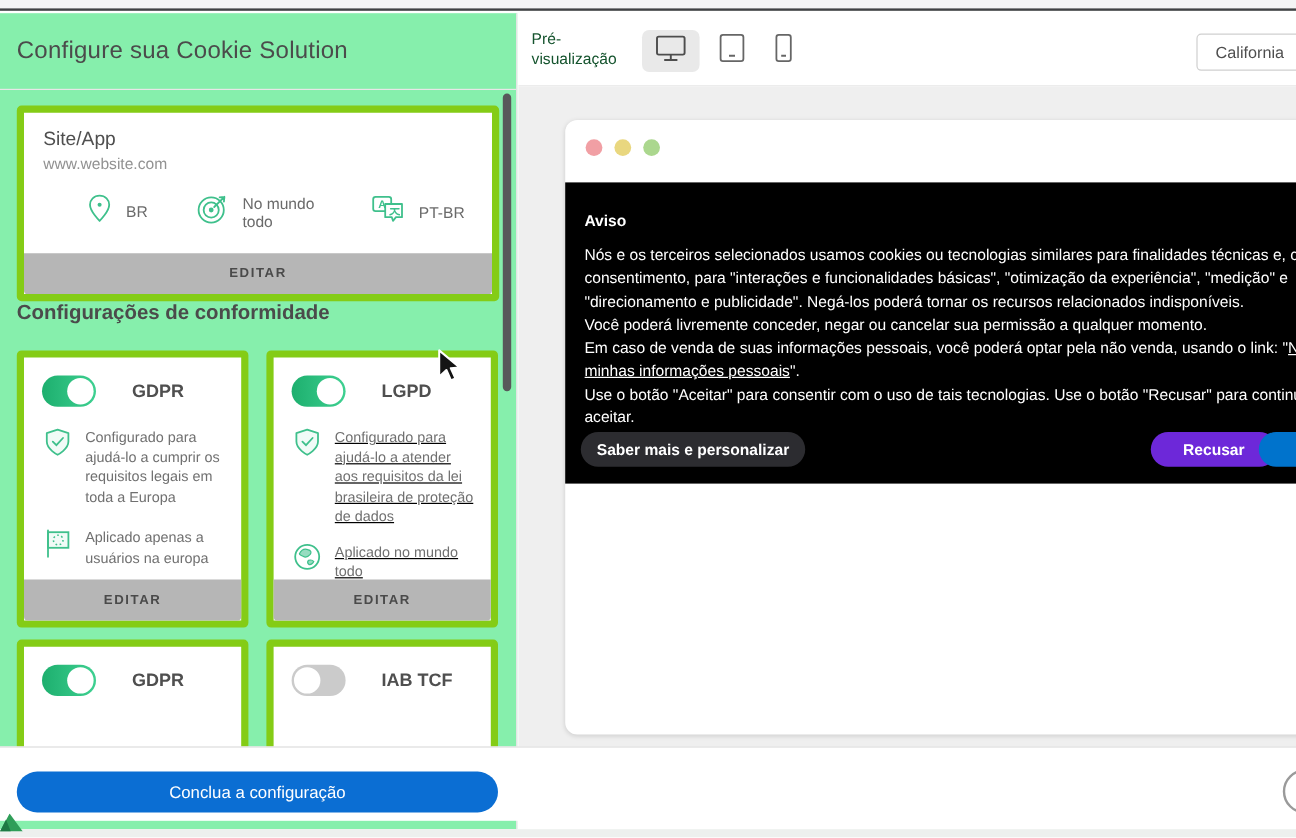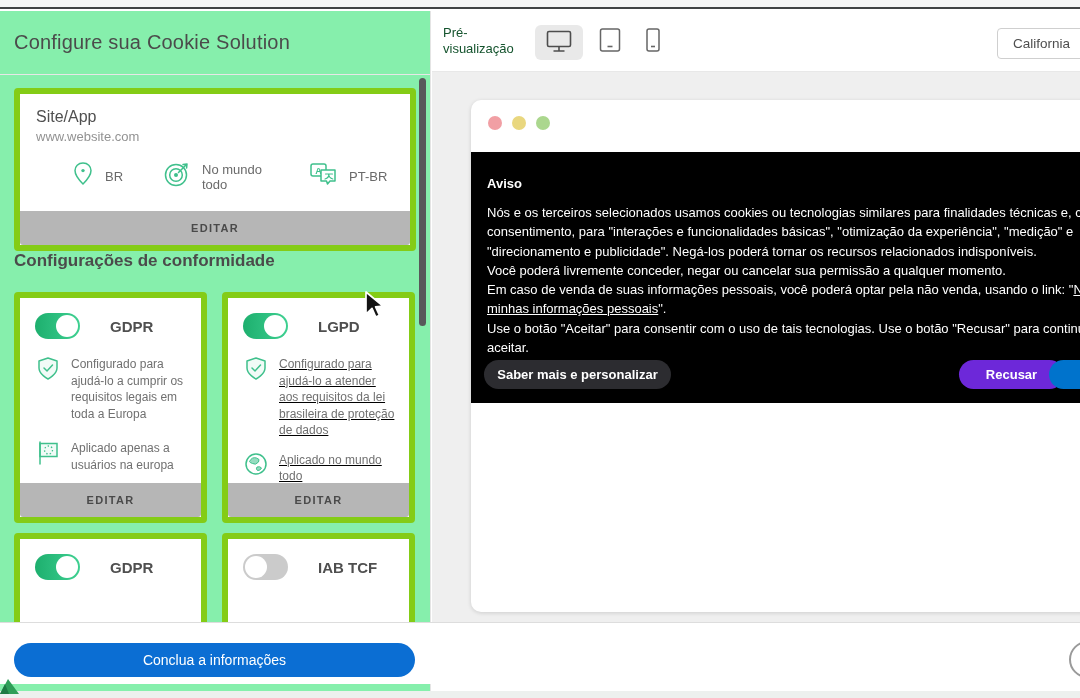--- a/index.html
+++ b/index.html
@@ -297,21 +297,21 @@
             </div>
             <button class="bn-btn btn-customize">Saber mais e personalizar</button>
             <button class="bn-btn btn-reject">Recusar</button>
             <button class="bn-btn btn-accept">Aceitar</button>
           </div>
         </div>
       </div>
     </div>
 
     <div class="footer">
-      <button class="finish-btn">Conclua a informações</button>
+      <button class="finish-btn">Conclua a configuração</button>
       <div class="help-circle"></div>
     </div>
 
   </div>
 
   <div class="mouse-cursor">
     <svg width="24" height="32" viewBox="0 0 24 32">
       <path d="M3 2 L3 24 L9 18.3 L12.8 27 L16.5 25.3 L12.6 16.8 L20 16.2 Z" fill="#141414" stroke="#fff" stroke-width="1.7" stroke-linejoin="round"></path>
     </svg>
   </div>

